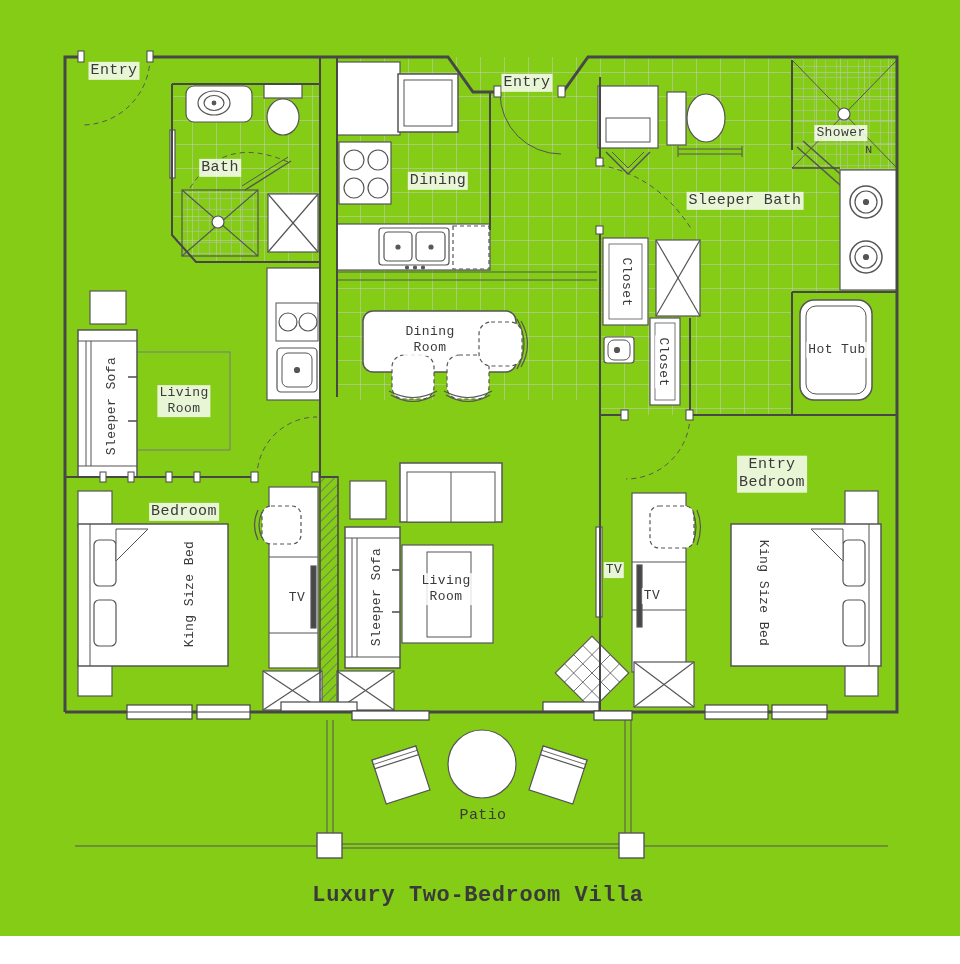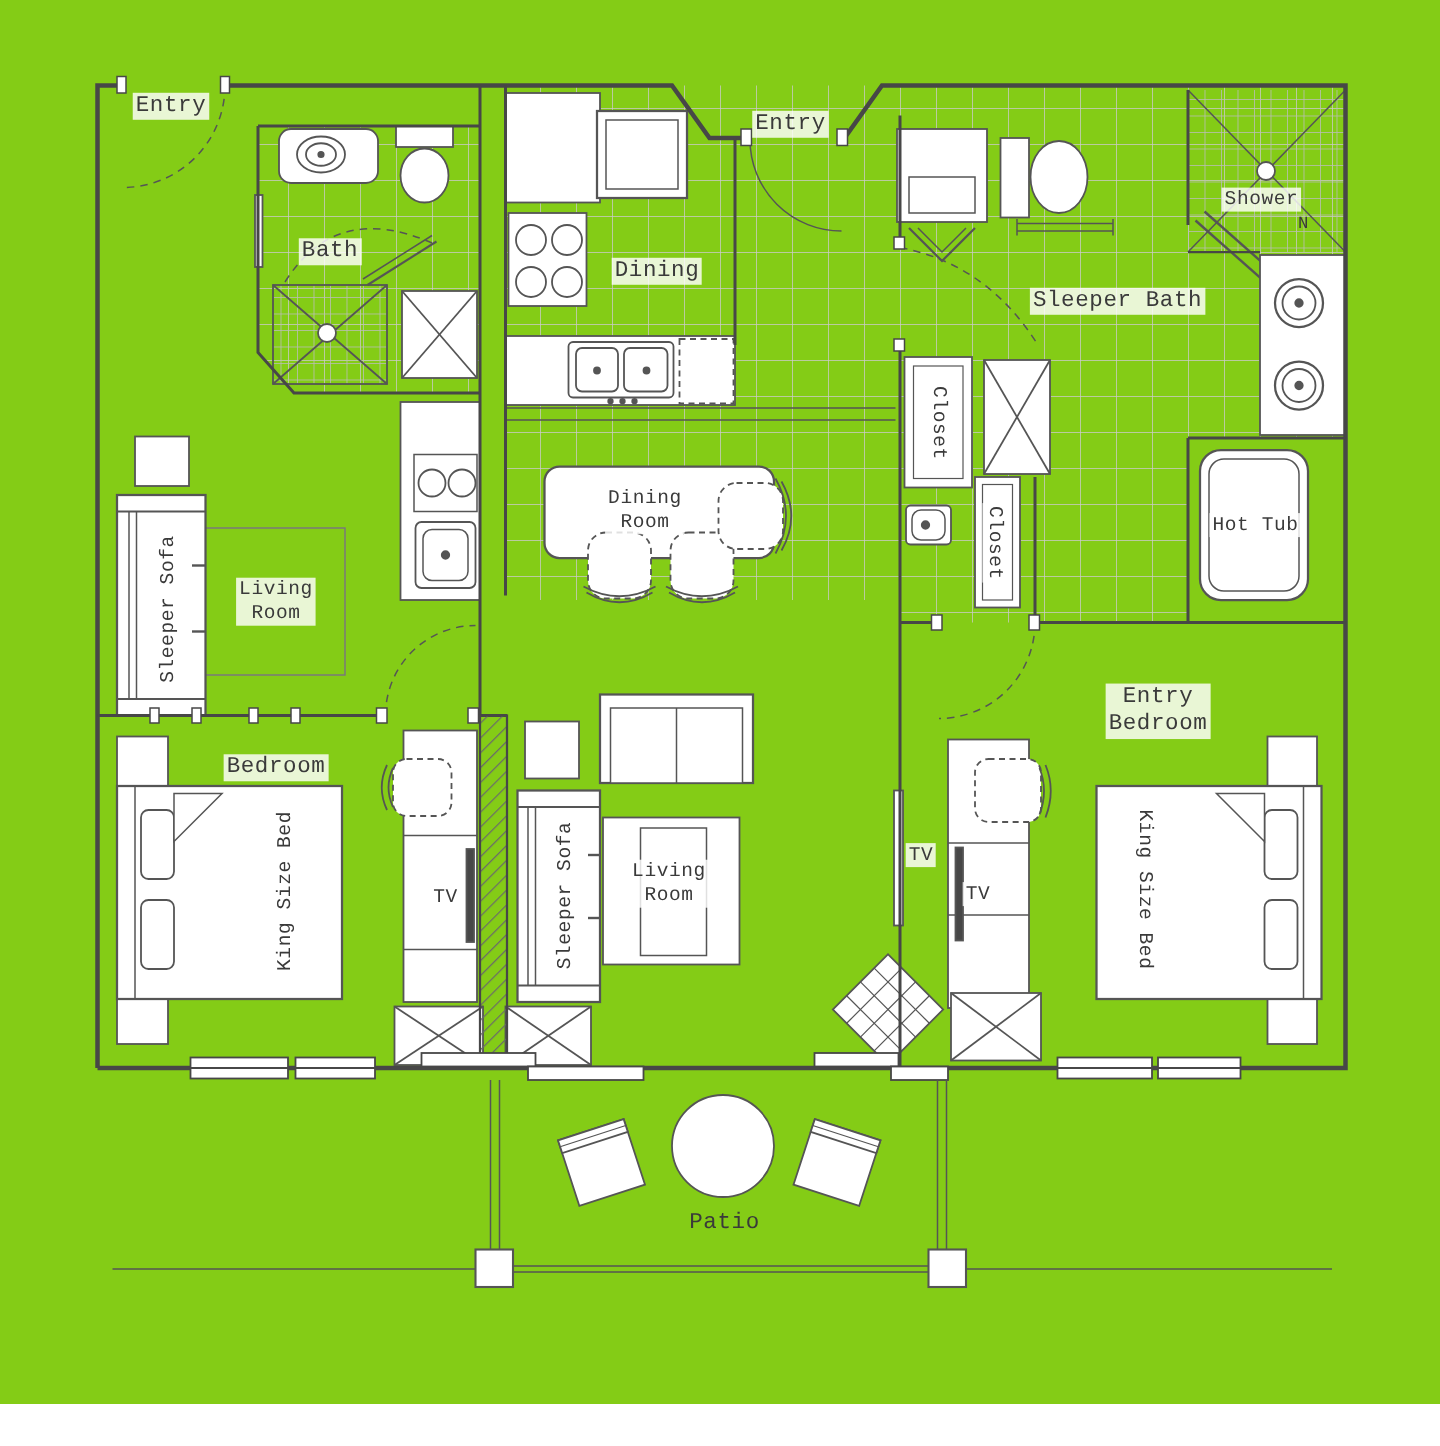--- a/index.html
+++ b/index.html
@@ -402,13 +402,14 @@
   <span>Room</span>
 </div>
 <div class="lbl" style="left:772px;top:474px">
   <span>Entry</span>
   <span>Bedroom</span>
 </div>
 <div class="lbl sm" style="left:614px;top:570px">TV</div>
 <div class="lbl sm" style="left:652px;top:596px">TV</div>
 <div class="lbl sm v-dn" style="left:763px;top:593px">King Size Bed</div>
 <div class="lbl" style="left:483px;top:816px;background:none">Patio</div>
+<div class="lbl title" style="left:478px;top:896px">Luxury Two-Bedroom Villa</div>
 </div>
 
 </body></html>

